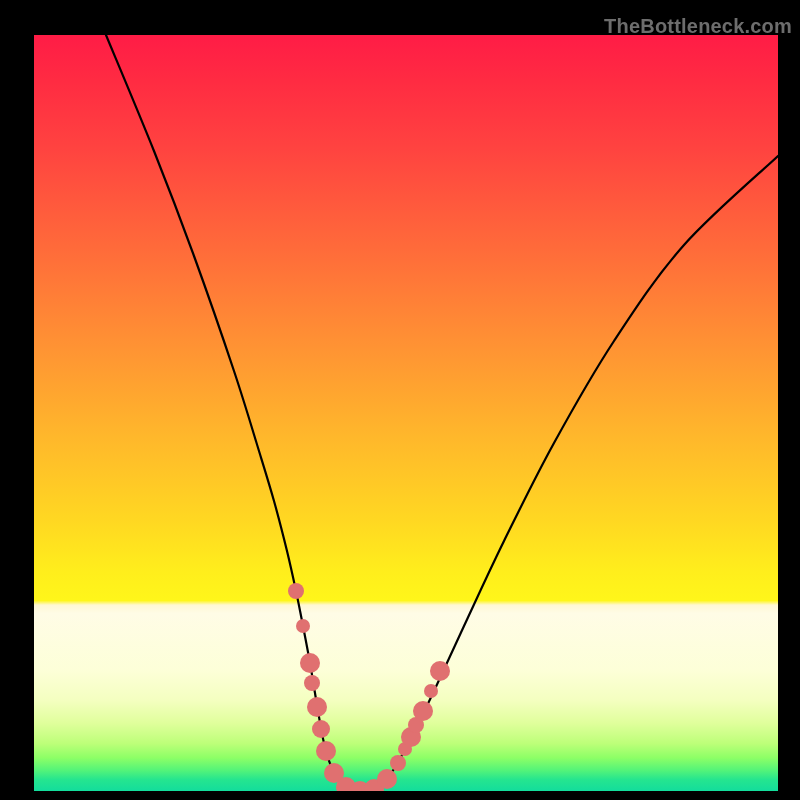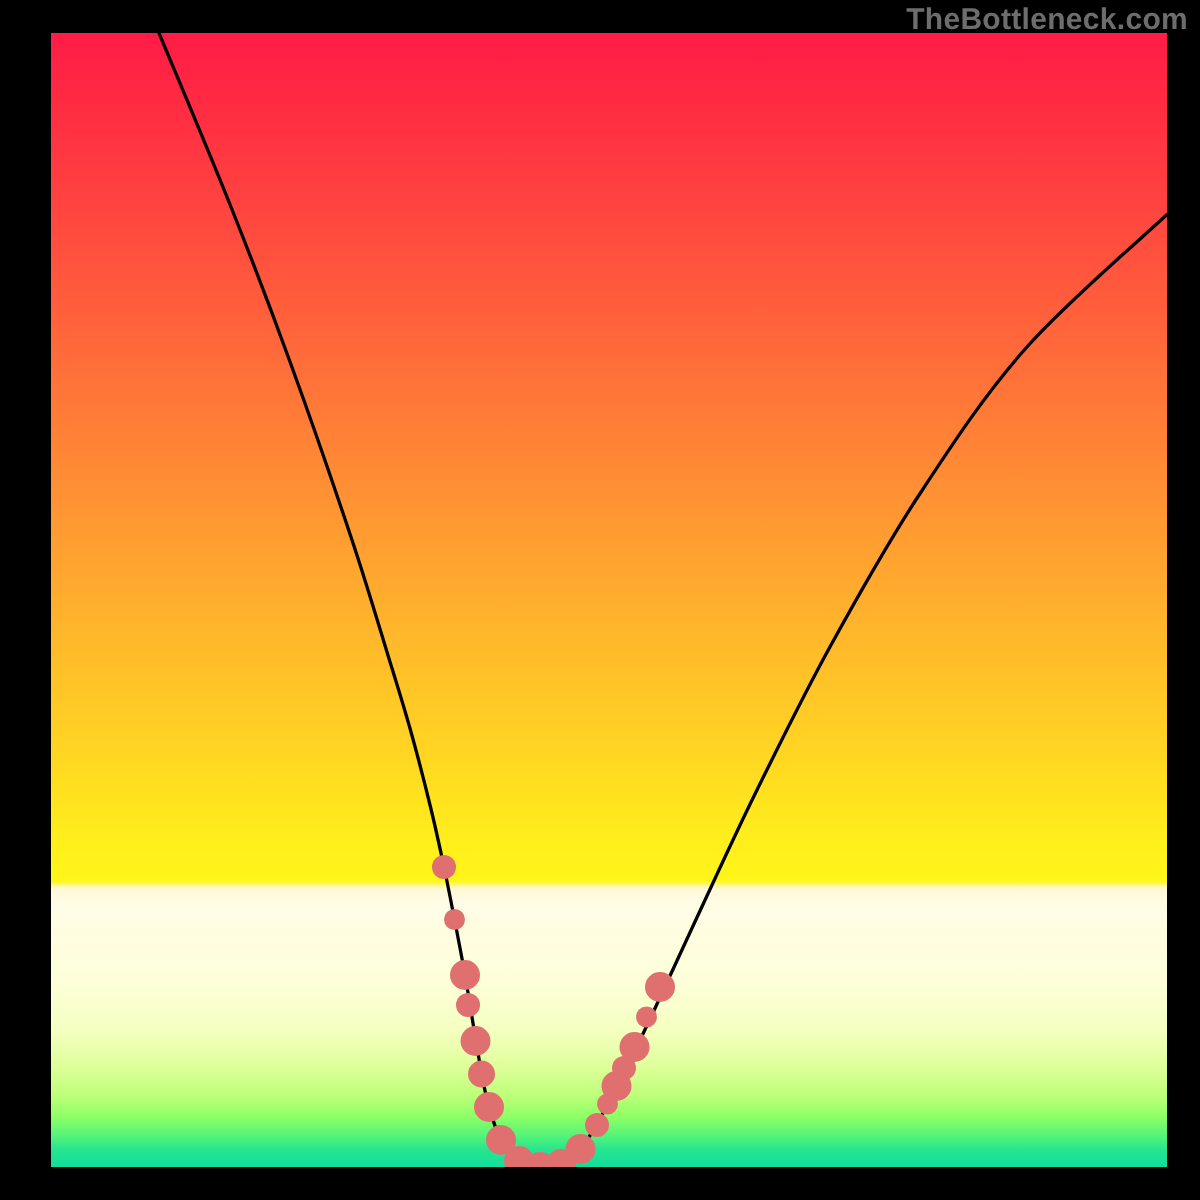--- a/index.html
+++ b/index.html
@@ -6,21 +6,21 @@
     margin: 0;
     padding: 0;
     width: 800px;
     height: 800px;
     background: #000000;
     overflow: hidden;
   }
   .frame {
     position: absolute;
     left: 0;
-    top: 0;
+    top: 13px;
     width: 800px;
     height: 572px;
     background: #000000;
   }
   .plot {
     position: absolute;
     left: 34px;
     top: 22px;
     width: 744px;
     height: 756px;

